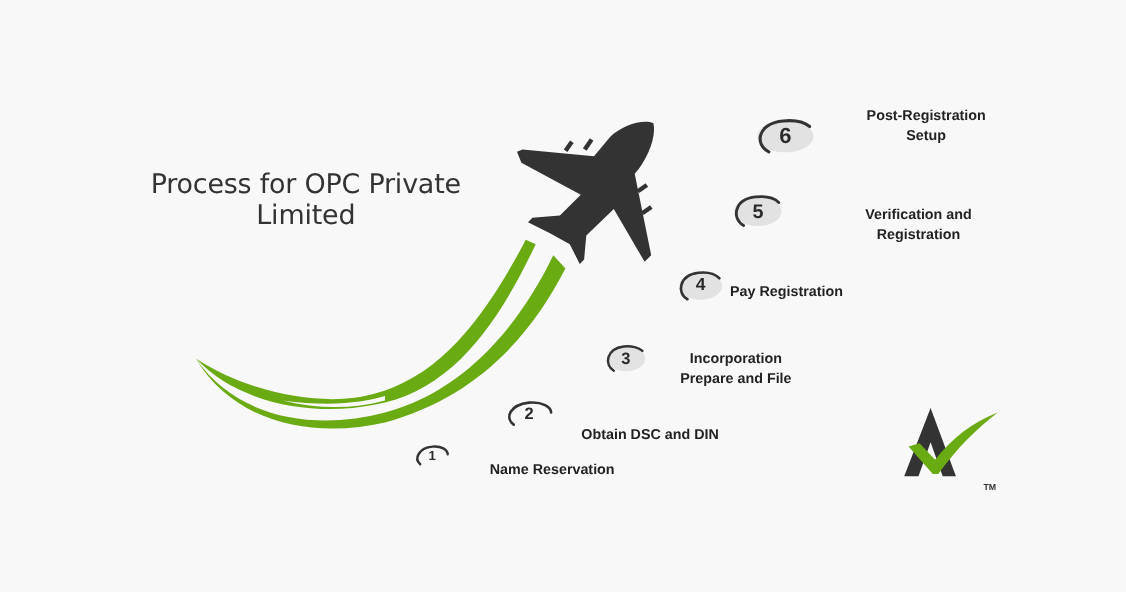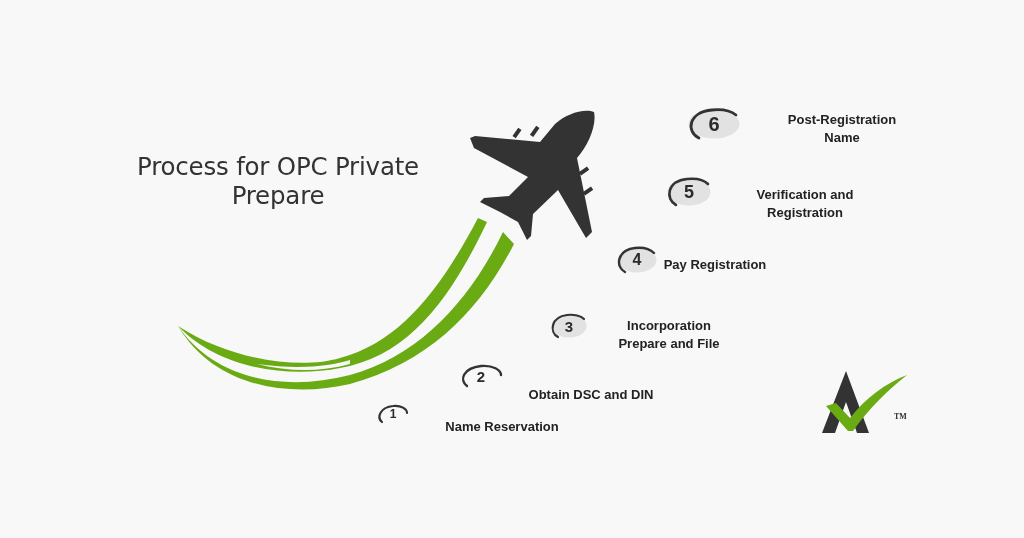--- a/index.html
+++ b/index.html
@@ -72,22 +72,22 @@
     }
     .art {
       position: absolute;
       left: 0; top: 0;
       width: 1024px;
       height: 538px;
     }
     .tm {
       position: absolute;
       left: 894px;
-      top: 412px;
-      font-family: Liberation Serif, serif;
+      top: 438px;
+      font-family: Liberation Sans, sans-serif;
       font-weight: bold;
       font-size: 8px;
       color: #333333;
     }
   </style>
 </head>
 <body>
 
 <div class="canvas">
 
@@ -145,21 +145,21 @@
       <path d="M 846 371 L 869 433 L 857 433 L 846 402 L 835 433 L 822 433 Z" fill="#333333"></path>
       <path d="M 826 406 L 836 403 L 850 418 C 866 398, 884 384, 907 375
                C 888 390, 870 407, 853 431 L 848 431 Z" fill="#6aaa12"></path>
     </g>
   </svg>
 
   <span class="tm">TM</span>
 
   <div class="title">
     <div>Process for OPC Private</div>
-    <div>Prepare</div>
+    <div>Limited</div>
   </div>
 
   <div class="step">
     <div class="badge" style="left:377px; top:403px; width:32px; height:22px;">
       <svg viewBox="0 0 32 22">
         <path d="M 5 19 C -1 14, 4 4, 16 3 C 24 2, 30 6, 30 10" fill="none" stroke="#333" stroke-width="2.2" stroke-linecap="round"></path>
       </svg>
       <div class="badge-num" style="font-size:12px;">1</div>
     </div>
     <div class="step-label" style="left:438px; top:418px; width:128px;">
@@ -207,33 +207,33 @@
   </div>
 
   <div class="step">
     <div class="badge" style="left:666px; top:177px; width:46px; height:30px;">
       <svg viewBox="0 0 46 30">
         <ellipse cx="23" cy="15" rx="21.5" ry="13.5" fill="#e2e2e2"></ellipse>
         <path d="M 10 28 C -1 22, 1 4, 21 2 C 30 1, 38 3, 42 7" fill="none" stroke="#333" stroke-width="2.6" stroke-linecap="round"></path>
       </svg>
       <div class="badge-num" style="font-size:18px;">5</div>
     </div>
-    <div class="step-label" style="left:742px; top:186px; width:126px;">
+    <div class="step-label" style="left:772px; top:186px; width:126px;">
       <div>Verification and</div>
       <div>Registration</div>
     </div>
   </div>
 
   <div class="step">
     <div class="badge" style="left:687px; top:108px; width:54px; height:32px;">
       <svg viewBox="0 0 54 32">
         <ellipse cx="27" cy="16" rx="25.5" ry="14.5" fill="#e2e2e2"></ellipse>
         <path d="M 12 30 C -1 24, 1 4, 25 2 C 35 1, 44 3, 49 7" fill="none" stroke="#333" stroke-width="2.8" stroke-linecap="round"></path>
       </svg>
       <div class="badge-num" style="font-size:20px;">6</div>
     </div>
-    <div class="step-label" style="left:776px; top:111px; width:132px;">
+    <div class="step-label" style="left:776px; top:96px; width:132px;">
       <div>Post-Registration</div>
-      <div>Name</div>
+      <div>Setup</div>
     </div>
   </div>
 
 </div>
 
 </body></html>

